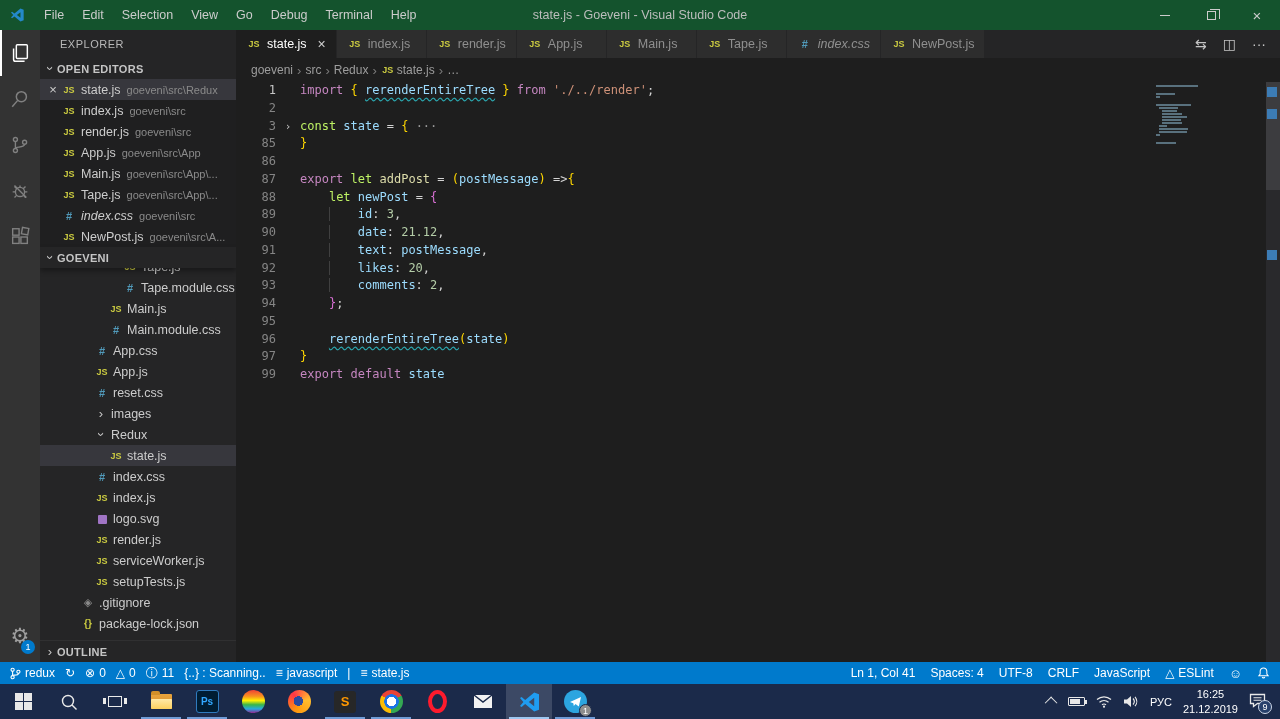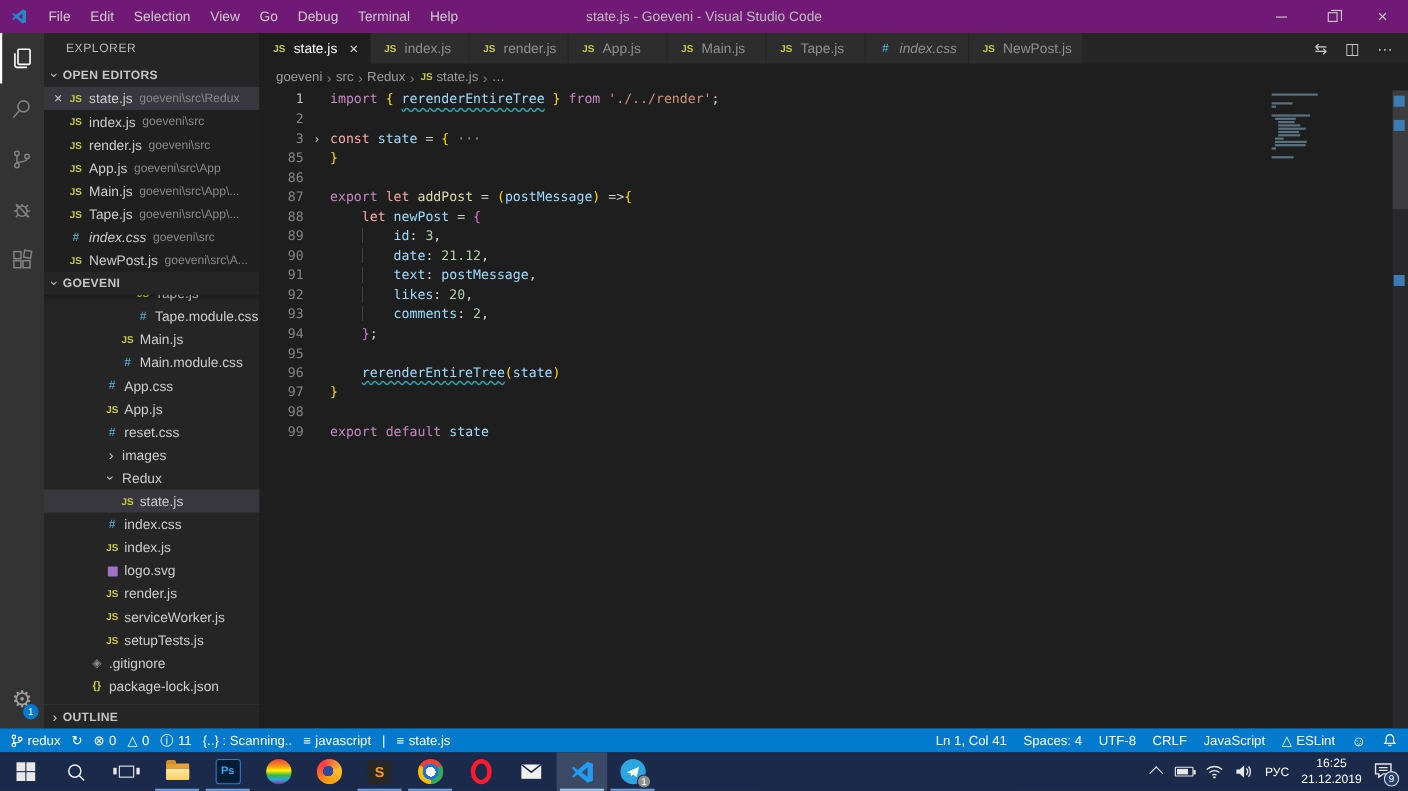--- a/index.html
+++ b/index.html
@@ -1,20 +1,20 @@
 <!DOCTYPE html>
 <html><head>
 <meta charset="utf-8">
 <style>
   * { box-sizing: border-box; margin: 0; padding: 0; }
   html,body { width:1280px; height:719px; overflow:hidden; }
   body { font-family:"Liberation Sans","DejaVu Sans",sans-serif; background:#1e1e1e; color:#ccc; }
 
   
-  .titlebar { height:30px; background:#701a75; display:flex; align-items:center; font-size:12.5px; color:#cccccc; position:relative; }
+  .titlebar { height:30px; background:#14532d; display:flex; align-items:center; font-size:12.5px; color:#cccccc; position:relative; }
   .tb-logo { width:16px; height:16px; margin:0 10px 0 9px; flex:none; }
   .menus { display:flex; height:100%; align-items:center; }
   .menu-item { padding:0 9px; line-height:30px; cursor:default; }
   .title-center { position:absolute; left:50%; transform:translateX(-50%); color:#bdbdbd; white-space:nowrap; }
   .win-controls { margin-left:auto; display:flex; height:100%; }
   .wc { width:46px; display:flex; align-items:center; justify-content:center; color:#cccccc; }
   .wc-min i { display:block; width:10px; height:1px; background:#ccc; }
   .wc-max i { display:block; width:9px; height:9px; border:1px solid #ccc; position:relative; }
   .wc-max i::before { content:''; position:absolute; top:-3px; left:2px; width:9px; height:9px; border-top:1px solid #ccc; border-right:1px solid #ccc; }
   .wc-close { font-size:15px; }
@@ -74,21 +74,21 @@
   .bc-item .fi { width:14px; margin-right:2px; }
 
   
   .codearea { position:relative; flex:1; overflow:hidden; font-family:"DejaVu Sans Mono","Liberation Mono",monospace; font-size:12px; }
   .cl { display:flex; height:17.75px; line-height:17.75px; }
   .ln { width:40px; text-align:right; color:#858585; flex:none; }
   .ln.cur { color:#c6c6c6; }
   .foldcol { width:24px; flex:none; text-align:center; color:#c5c5c5; font-size:11px; line-height:17.75px; }
   .ct { white-space:pre; }
   .ig { box-shadow:inset 1px 0 0 #404040; }
-  .k1 { color:#fca5a5; } .k2 { color:#c586c0; } .fn { color:#dcdcaa; }
+  .k1 { color:#bef264; } .k2 { color:#c586c0; } .fn { color:#dcdcaa; }
   .v { color:#9cdcfe; } .s { color:#ce9178; } .n { color:#b5cea8; }
   .p { color:#d4d4d4; } .b1 { color:#ffd700; } .b2 { color:#da70d6; }
   .folddots { color:#999; }
   .u { text-decoration-line:underline; text-decoration-style:wavy; text-decoration-color:#2aa8b0; text-underline-offset:2.5px; }
 
   .minimap { position:absolute; top:2px; right:80px; width:46px; }
   .mm-bar { height:2px; margin:1px 0 1px 2px; background:#64808f; opacity:.85; }
   .mm-gap { height:4px; }
   .scrollstrip { position:absolute; right:0; top:0; bottom:0; width:14px; background:#29292c; }
   .scroll-slider { position:absolute; right:0; top:0; width:14px; height:108px; background:rgba(121,121,121,.25); }
@@ -489,25 +489,20 @@
           </div>
           <div class="cl">
             <span class="ln">96</span>
             <span class="foldcol"></span>
             <span class="ct"><span class="sp">    </span><span class="v u">rerenderEntireTree</span><span class="b1">(</span><span class="v">state</span><span class="b1">)</span></span>
           </div>
           <div class="cl">
             <span class="ln">97</span>
             <span class="foldcol"></span>
             <span class="ct"><span class="b1">}</span></span>
-          </div>
-          <div class="cl">
-            <span class="ln">98</span>
-            <span class="foldcol"></span>
-            <span class="ct"></span>
           </div>
           <div class="cl">
             <span class="ln">99</span>
             <span class="foldcol"></span>
             <span class="ct"><span class="k2">export</span><span class="p"> </span><span class="k2">default</span><span class="p"> </span><span class="v">state</span></span>
           </div>
         </div>
       <div class="minimap" id="minimap">
           <div class="mm-bar" style="width: 42px; margin-left: 2px;"></div>
           <div class="mm-gap"></div>

